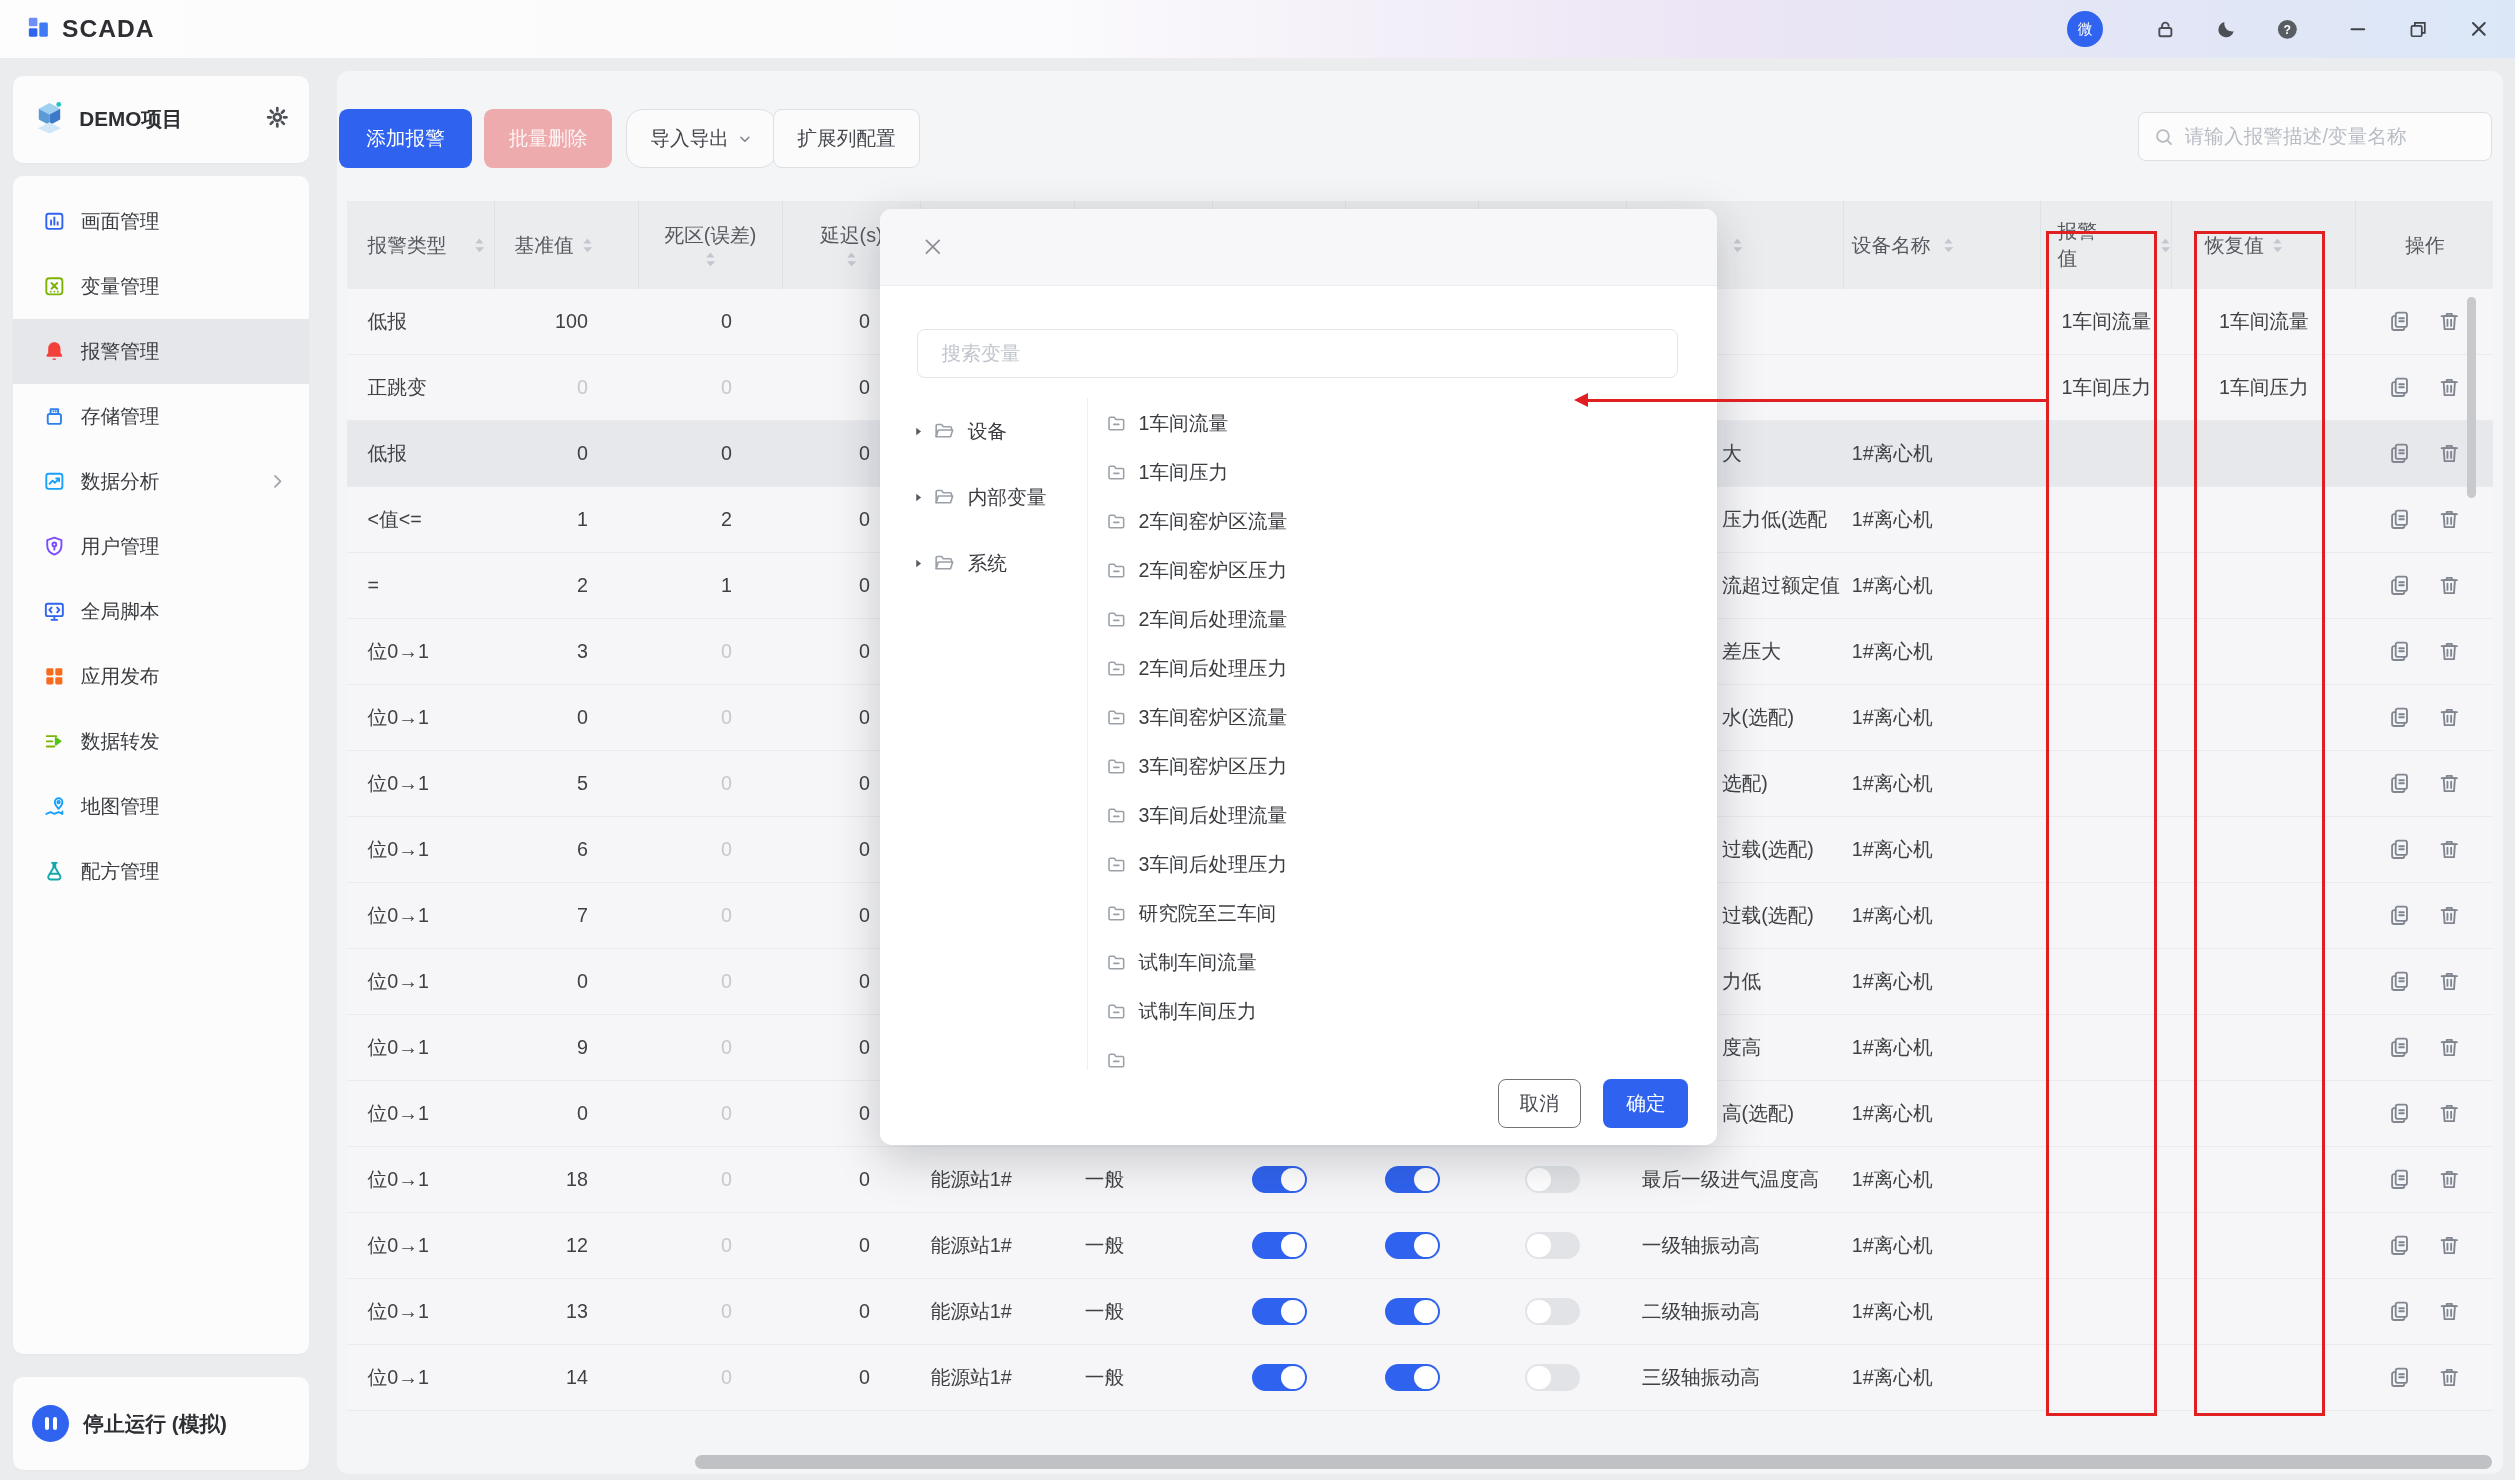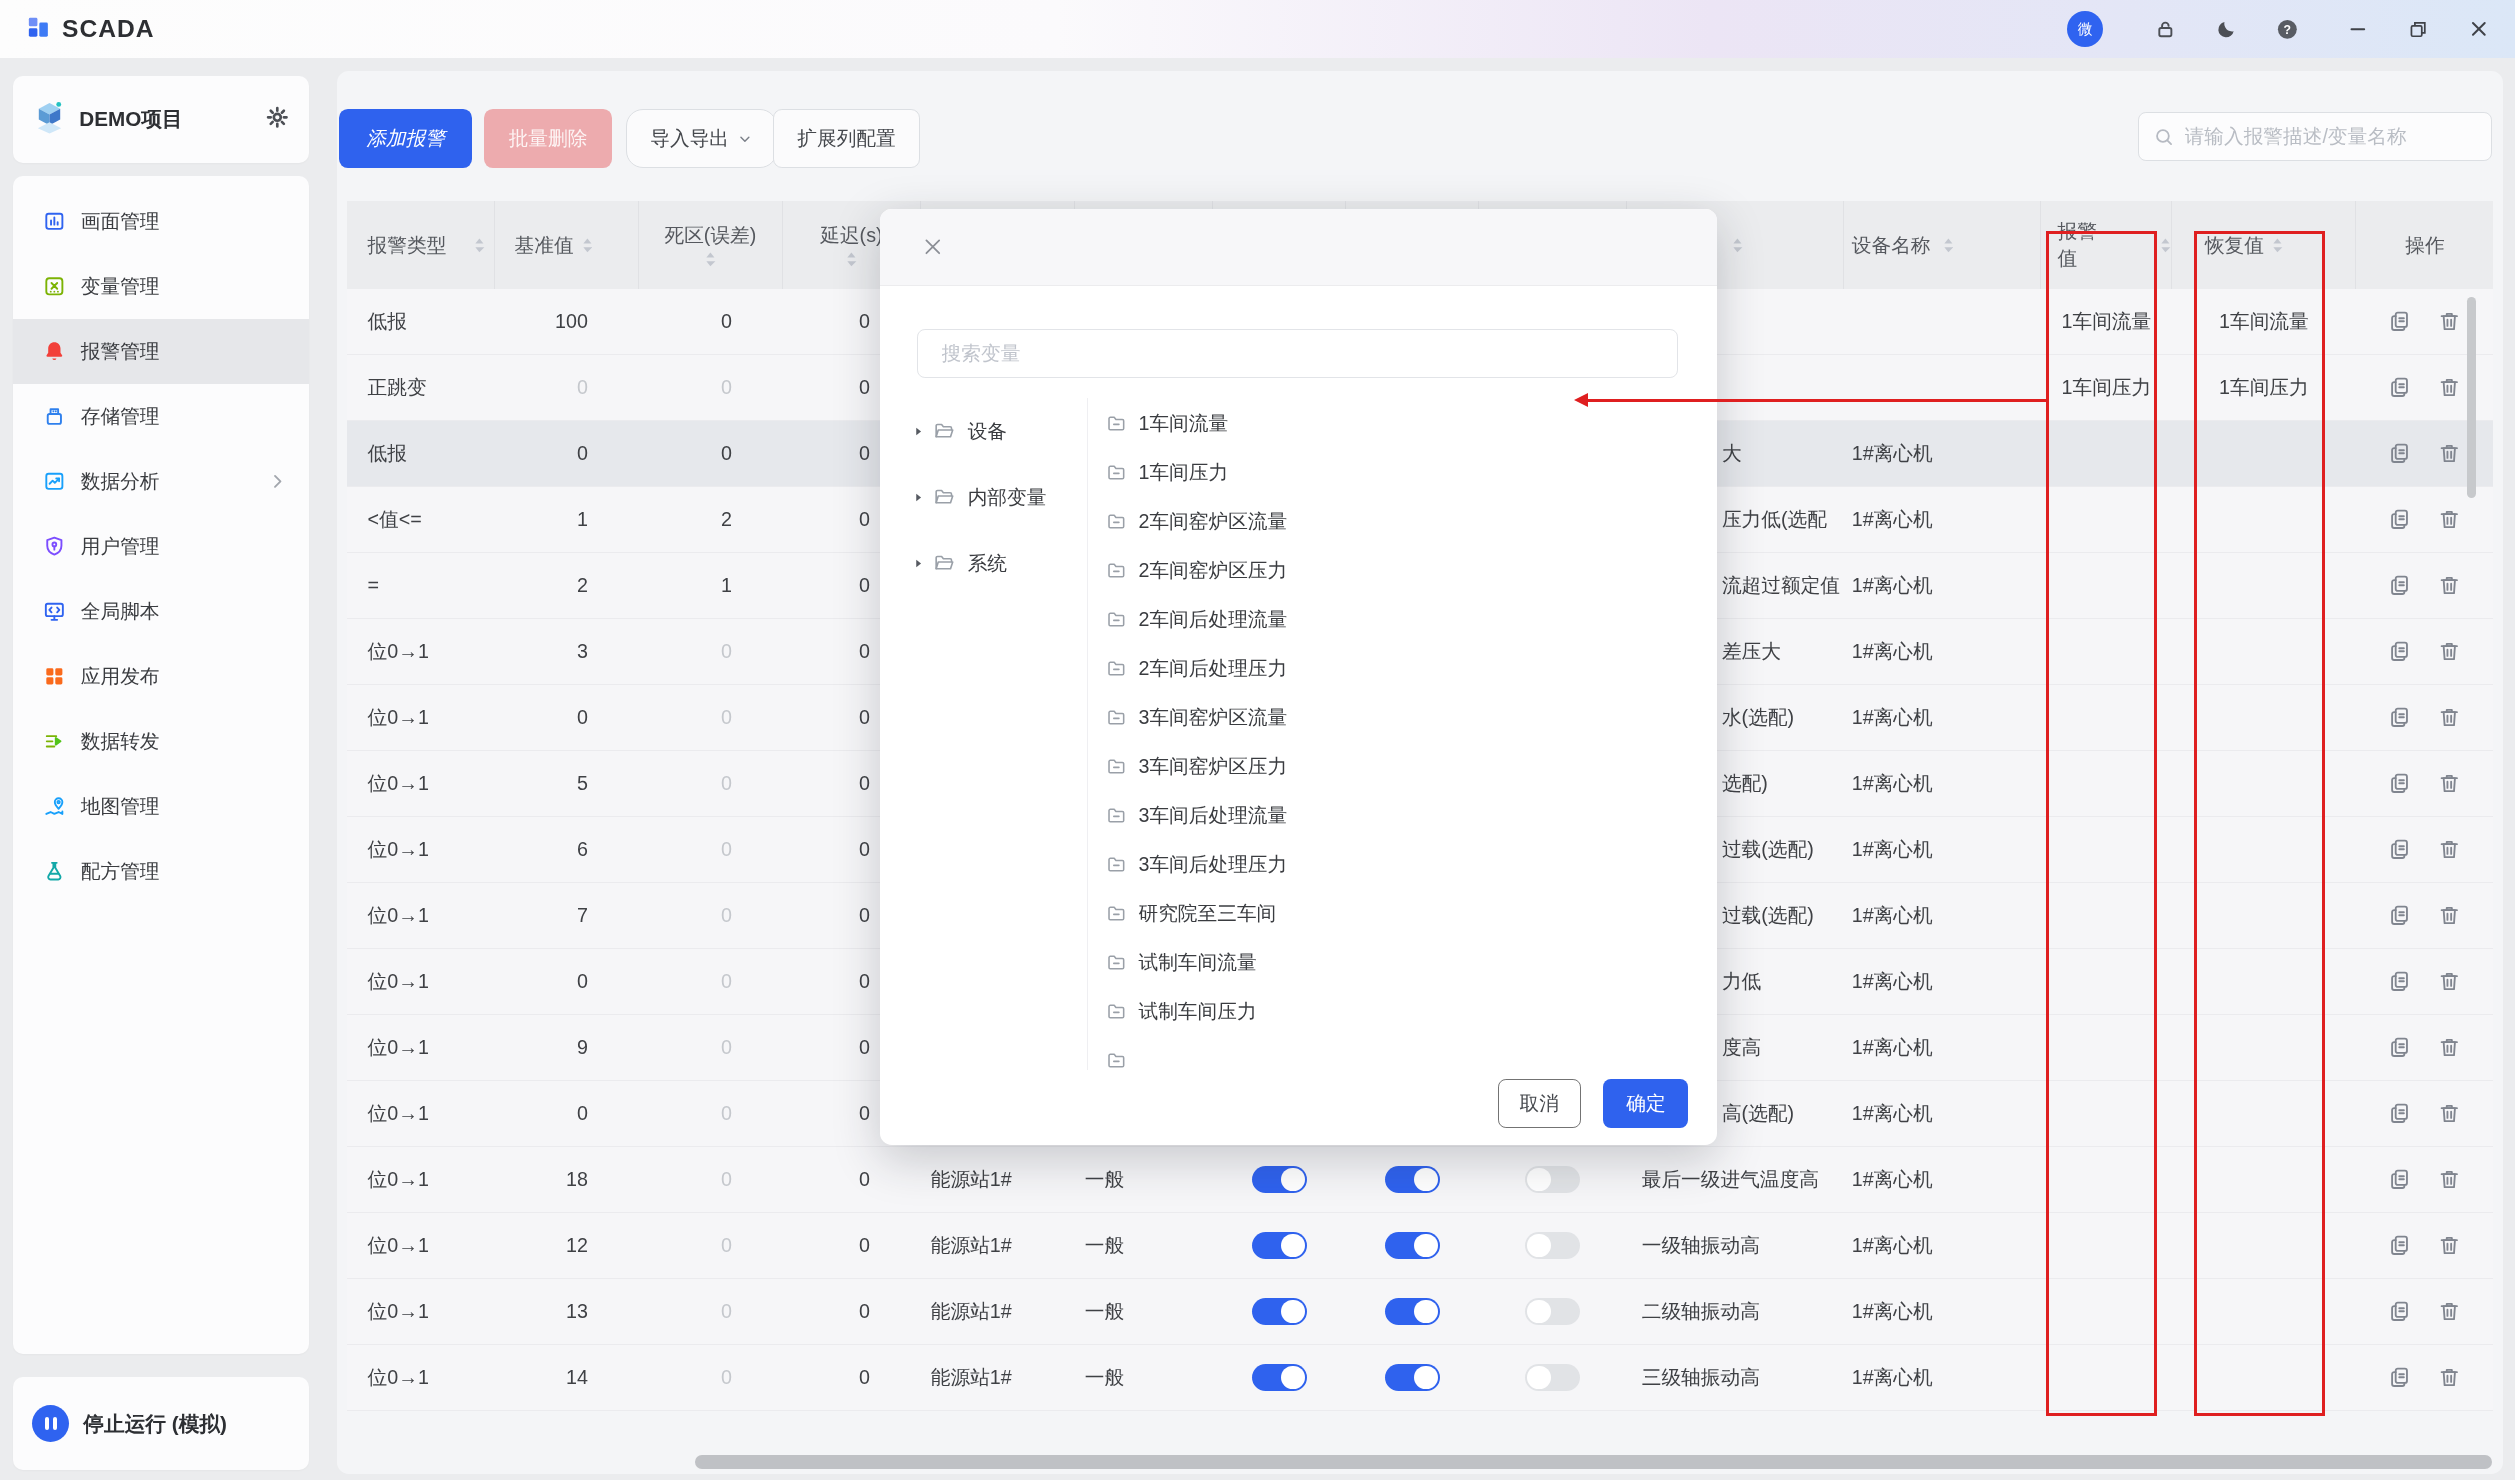--- a/index.html
+++ b/index.html
@@ -310,21 +310,21 @@
   <div class="card run-card">
     <span class="pause-circle">
         <i></i>
         <i></i>
       </span>
     <span class="run-label">停止运行 (模拟)</span>
   </div>
 </div>
 
 <div class="main">
-  <button class="btn btn-primary" style="left:2px; width:133px;font-style:italic;">添加报警</button>
+  <button class="btn btn-primary" style="left:2px; width:133px;">添加报警</button>
   <button class="btn btn-danger-disabled" style="left:147px; width:128px;">批量删除</button>
   <button class="btn btn-plain" style="left:289px; width:151px;border-radius:17px;">
     <span>导入导出</span>
     <span style="margin-left:7.9px; display:flex;">
         <svg viewBox="0 0 24 24" width="15.8" height="15.8" fill="none" stroke="#7a7f88" stroke-width="2.2" stroke-linecap="round" stroke-linejoin="round">
           <path d="M6 9.5l6 6 6-6"></path>
         </svg>
       </span>
   </button>
   <button class="btn btn-plain" style="left:436px; width:147px;">扩展列配置</button>

